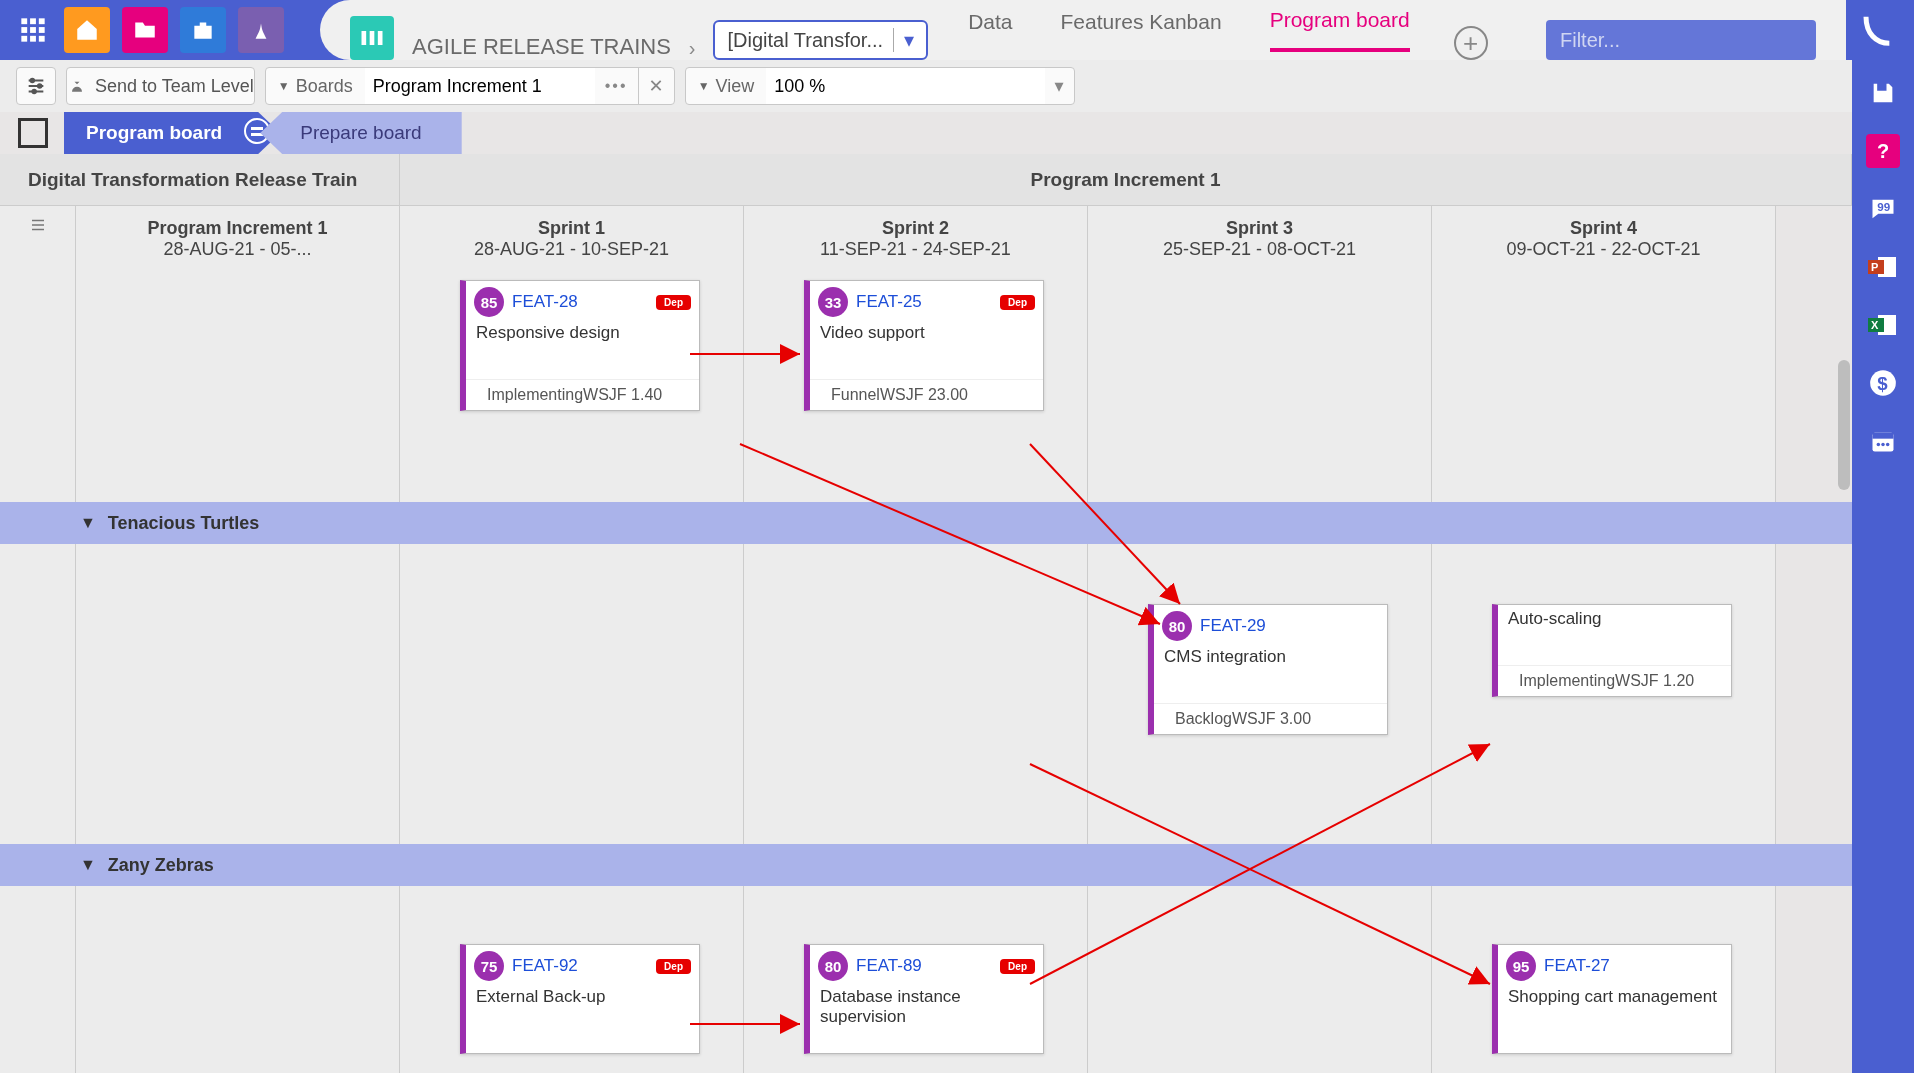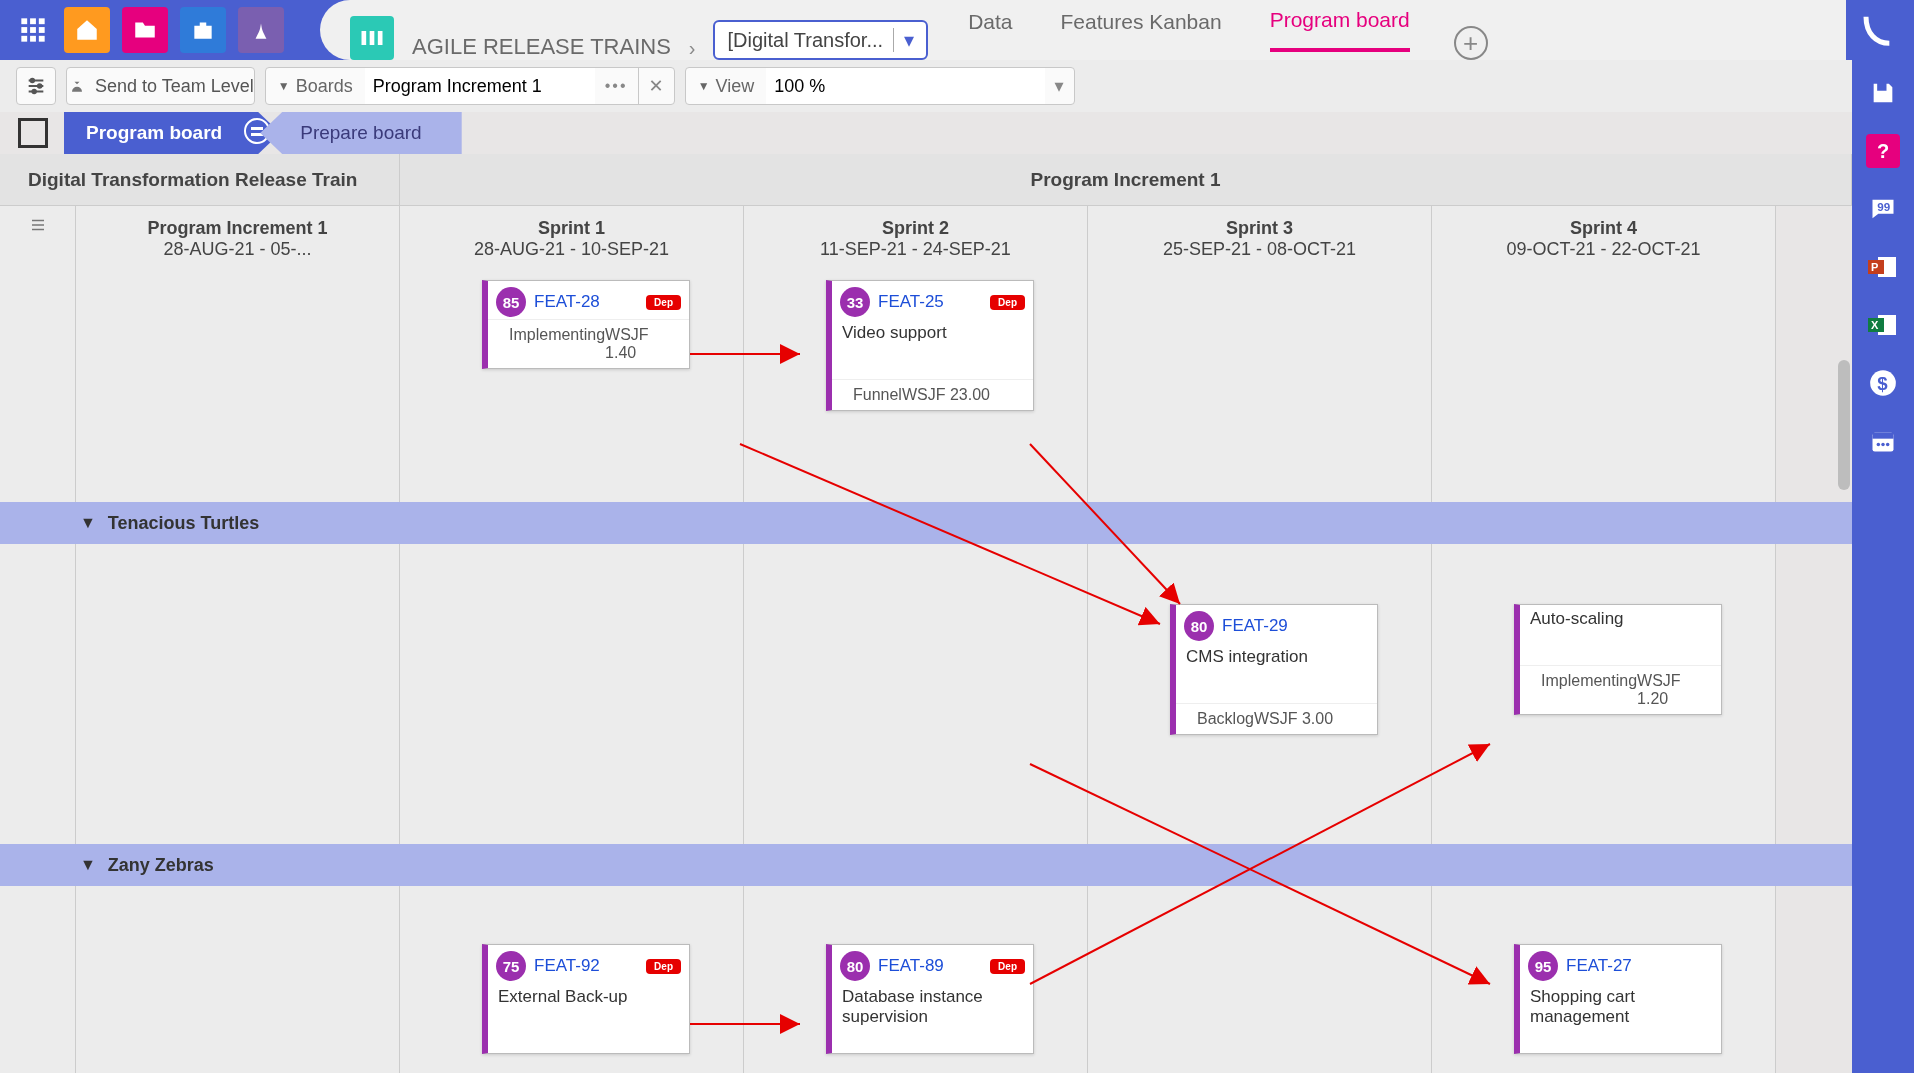--- a/index.html
+++ b/index.html
@@ -60,21 +60,21 @@
   .col-pi   { width:324px; }
   .col-sp   { width:344px; }
   
   .swimlane-head { height:42px; background:#aab3ea; display:flex; align-items:center; padding-left:80px; font-weight:700; color:#333; font-size:18px;}
   .swimlane-head .chev { margin-right:12px; font-size:16px;}
   
   .lane-body { display:flex; position:relative;}
   .lane-body .cell { border-right:1px solid #ccc; background:#ececec;}
   
   
-  .card { position:absolute; width:208px; background:#fff; border:1px solid #bbb; border-left:6px solid #9b2fae; box-shadow:0 1px 3px rgba(0,0,0,.15); font-size:17px; color:#333;margin-left:22px;}
+  .card { position:absolute; width:240px; background:#fff; border:1px solid #bbb; border-left:6px solid #9b2fae; box-shadow:0 1px 3px rgba(0,0,0,.15); font-size:17px; color:#333;}
   .card .top { display:flex; align-items:center; padding:6px 8px 2px 8px; gap:8px;}
   .card .badge { background:#9b2fae; color:#fff; border-radius:50%; width:30px; height:30px; display:flex; align-items:center; justify-content:center; font-size:15px; font-weight:600;}
   .card .featid { color:#1d4ed8;}
   .card .dep { margin-left:auto; background:#e60000; color:#fff; font-size:10px; font-weight:600; padding:2px 8px; border-radius:4px;}
   .card .title { padding:4px 10px 8px 10px; min-height:60px;}
   .card .foot { display:flex; justify-content:flex-start; padding:6px 21px; font-size:16px; color:#555; border-top:1px solid #eee;}
   
   
   .rsidebar { position:absolute; right:0; top:60px; bottom:0; width:62px; background:#4a5fd0; display:flex; flex-direction:column; align-items:center; padding-top:16px; gap:24px;}
   .rsidebar .ic { width:34px; height:34px; color:#fff; display:flex; align-items:center; justify-content:center; cursor:pointer;}
@@ -135,20 +135,23 @@
     <span class="bc-chev">›</span>
     <div class="bc-select">
       <span>[Digital Transfor...</span>
       <span class="dd">▾</span>
     </div>
     <span class="tab-link" style="margin-left:40px">Data</span>
     <span class="tab-link">Features Kanban</span>
     <span class="tab-link active">Program board</span>
     <div class="plus-circle">+</div>
     <div style="flex:1"></div>
+    <div class="filter-box">
+      <input placeholder="Filter..." style="">
+    </div>
   </div>
   <div class="logo-right">
     <svg width="40" height="40" viewBox="0 0 24 24" fill="none" stroke="#fff" stroke-width="3">
         <path d="M6 4c0 10 6 16 14 16"></path>
       </svg>
   </div>
 </div>
 
 <div class="toolbar">
   <div class="tl-btn" style="padding:0 8px">
@@ -269,20 +272,21 @@
       <div class="cell" style="width:344px"></div>
       <div class="cell" style="width:344px"></div>
     </div>
 
     <div class="card" style="left:460px; top:126px">
       <div class="top">
           <div class="badge">85</div>
           <span class="featid">FEAT-28</span>
           <span class="dep">Dep</span>
         </div>
+      <div class="title">Responsive design</div>
       <div class="foot">
           <span>Implementing</span>
           <span>WSJF 1.40</span>
         </div>
     </div>
     <div class="card" style="left:804px; top:126px">
       <div class="top">
           <div class="badge">33</div>
           <span class="featid">FEAT-25</span>
           <span class="dep">Dep</span>

